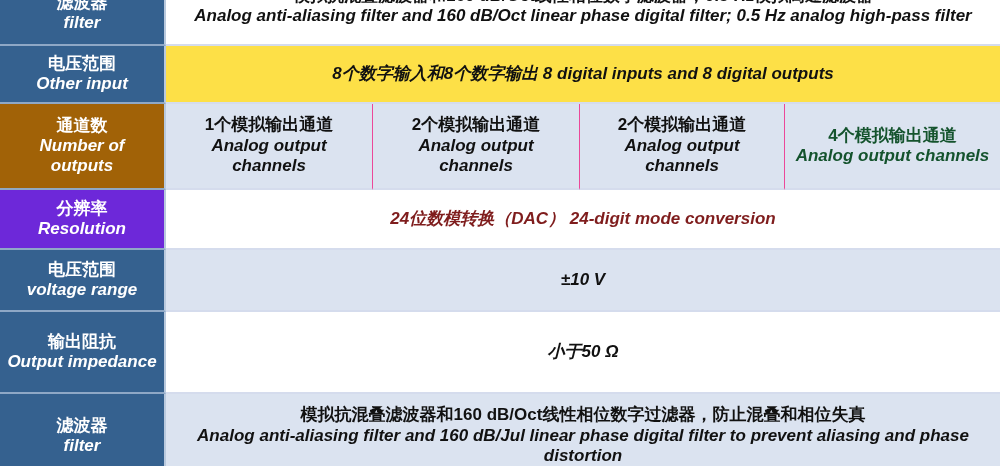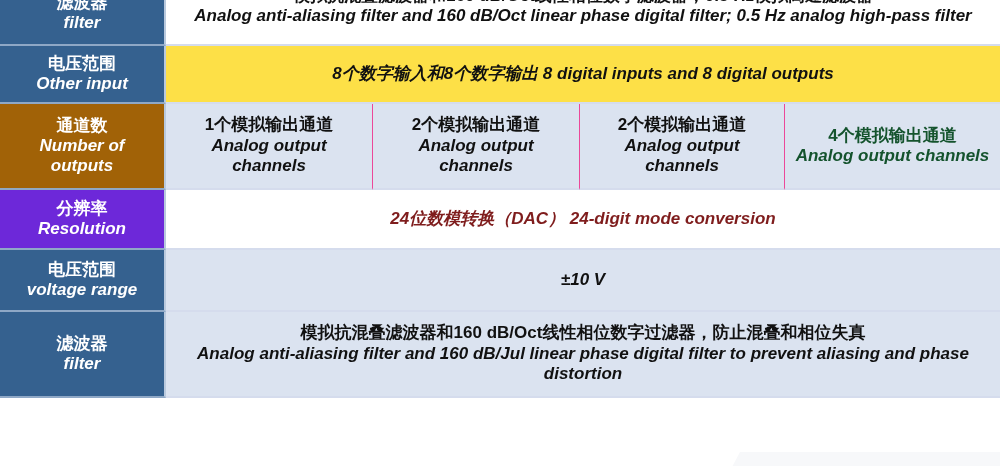--- a/index.html
+++ b/index.html
@@ -171,20 +171,29 @@
     <tr class="band-light r-voltage">
       <th class="rowhead" style="background: rgb(53, 97, 143); color: rgb(255, 255, 255);">
         <span class="zh">电压范围</span>
         <span class="en">voltage range</span>
       </th>
       <td class="cell" colspan="4" style="background: rgb(219, 227, 240); color: rgb(17, 17, 17);">
         <span class="en">±10 V</span>
       </td>
     </tr>
 
+    <tr class="band-white r-impedance">
+      <th class="rowhead" style="background: rgb(53, 97, 143); color: rgb(255, 255, 255);">
+        <span class="zh">输出阻抗</span>
+        <span class="en">Output impedance</span>
+      </th>
+      <td class="cell" colspan="4" style="background: rgb(255, 255, 255); color: rgb(17, 17, 17);">
+        <span class="en">小于50 Ω</span>
+      </td>
+    </tr>
 
     <tr class="band-light r-filter-bottom">
       <th class="rowhead" style="background: rgb(53, 97, 143); color: rgb(255, 255, 255);">
         <span class="zh">滤波器</span>
         <span class="en">filter</span>
       </th>
       <td class="cell" colspan="4" style="background: rgb(219, 227, 240); color: rgb(17, 17, 17);">
         <span class="zh">模拟抗混叠滤波器和160 dB/Oct线性相位数字过滤器，防止混叠和相位失真</span>
         <span class="en">Analog anti-aliasing filter and 160 dB/Jul linear phase digital filter to prevent aliasing and phase distortion</span>
       </td>

